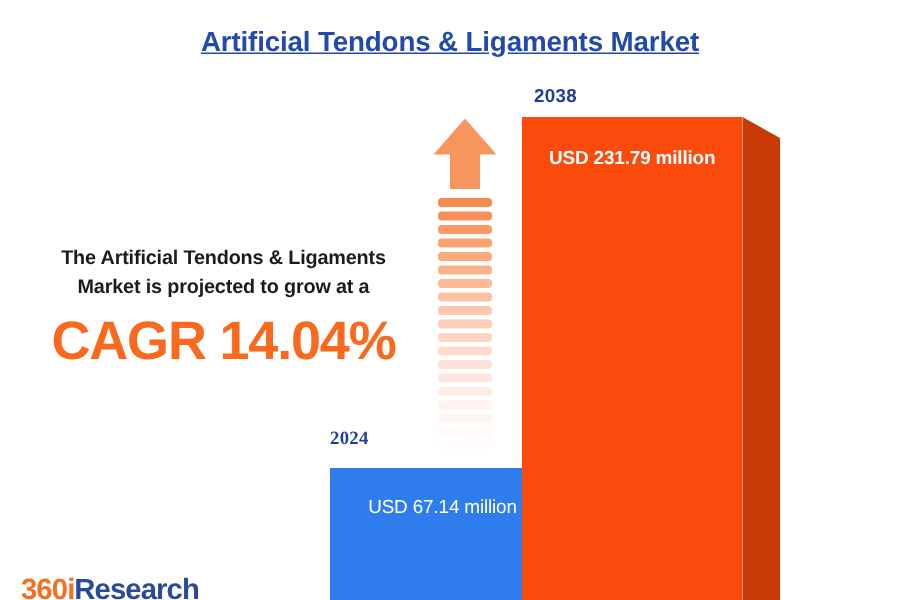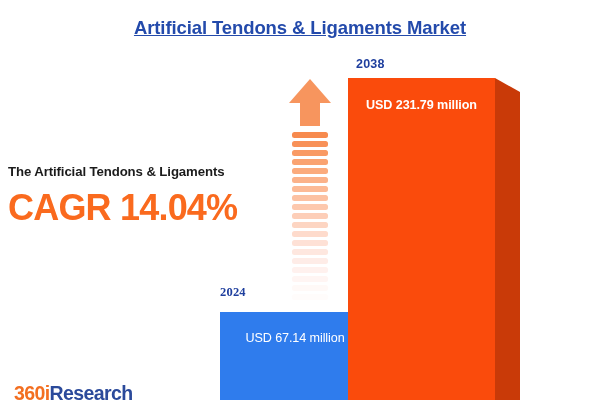--- a/index.html
+++ b/index.html
@@ -32,21 +32,21 @@
     letter-spacing: -0.1px;
     text-decoration: underline;
   }
 
   
   #caption-block {
     position: absolute;
     left: 8px;
     top: 162px;
     width: 282px;
-    text-align: left;
+    text-align: center;
   }
   #caption-lead {
     font-size: 13.2px;
     font-weight: bold;
     color: #1b1b1b;
     line-height: 19px;
     letter-spacing: -0.1px;
   }
   #caption-cagr {
     margin-top: 6px;
@@ -184,20 +184,21 @@
 </head>
 <body>
 
 <div id="infographic">
 
   <div id="chart-title">Artificial Tendons &amp; Ligaments Market</div>
 
   <div id="caption-block">
     <div id="caption-lead">
       <span>The Artificial Tendons &amp; Ligaments</span><br>
+      <span>Market is projected to grow at a</span>
     </div>
     <div id="caption-cagr">CAGR 14.04%</div>
   </div>
 
   <div id="growth-arrow">
     <svg width="44" height="225" viewBox="0 0 44 225" xmlns="http://www.w3.org/2000/svg">
 
       <path d="M22 1 L43 25 L32 25 L32 48 L12 48 L12 25 L1 25 Z" fill="#f7955e"></path>
 
       <g>

